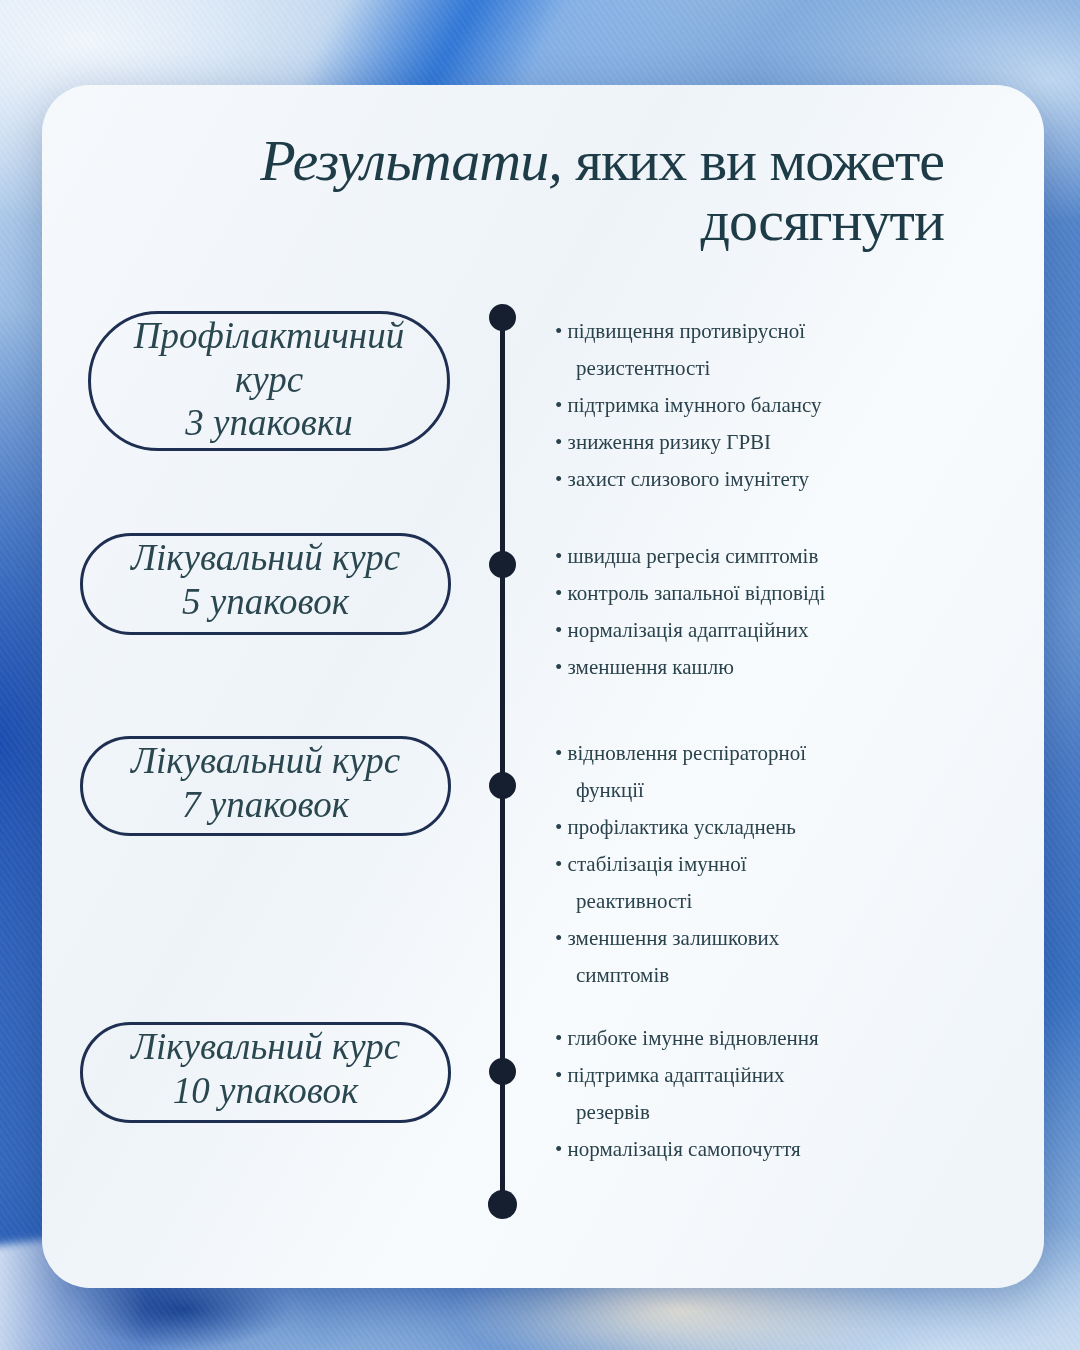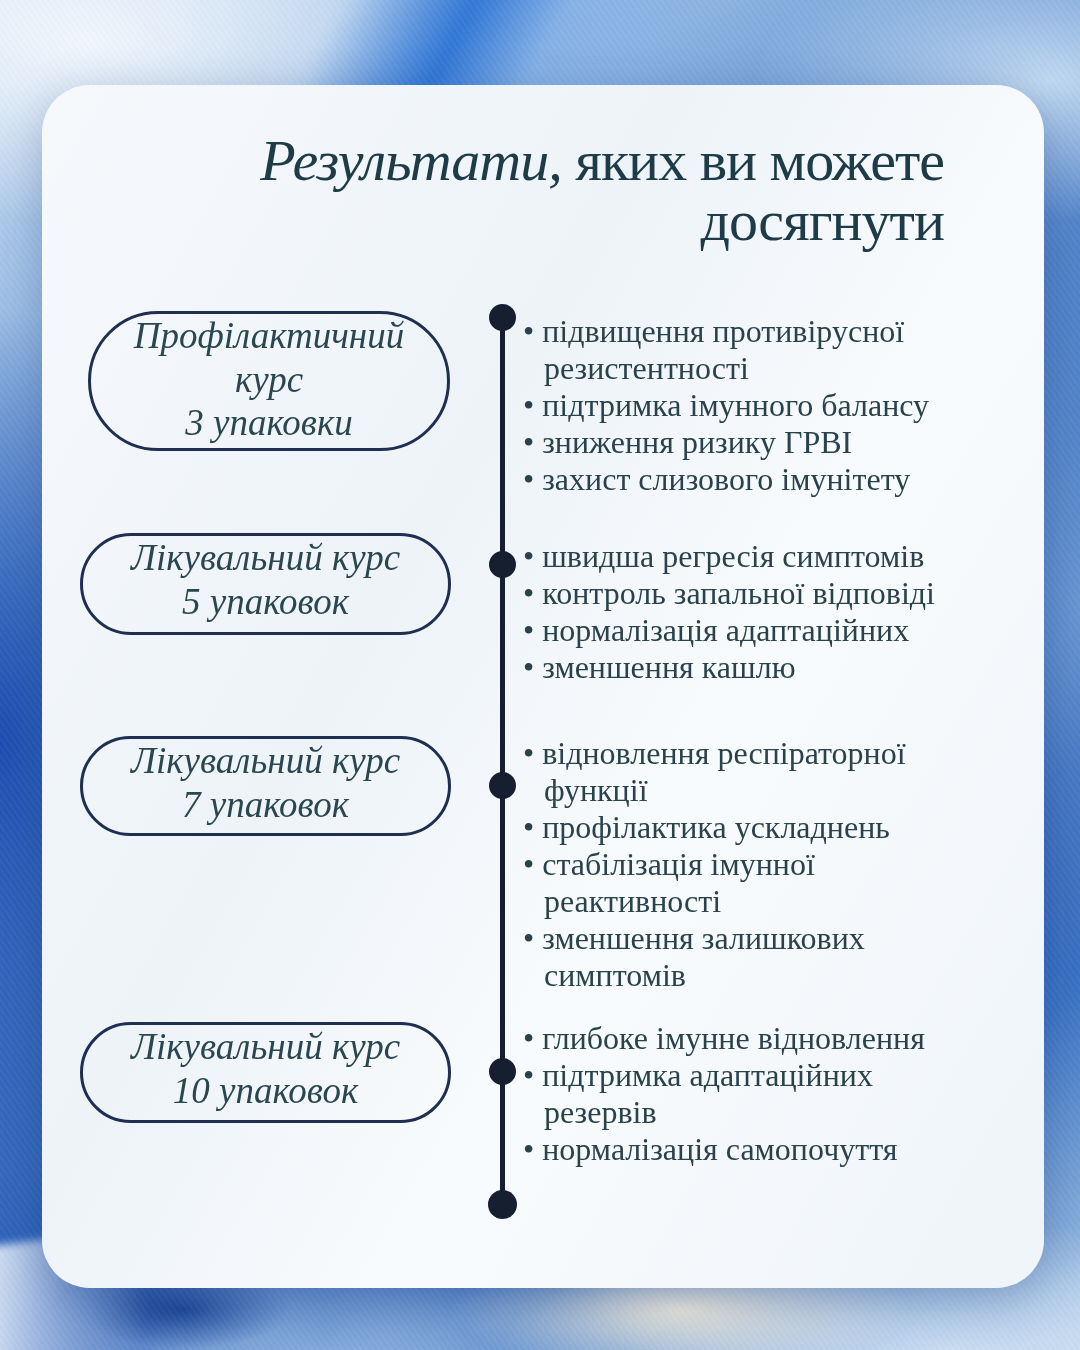--- a/index.html
+++ b/index.html
@@ -73,22 +73,22 @@
     position:absolute;width:27px;height:27px;border-radius:50%;
     background:var(--timeline,#151f30);left:447px;
   }
   .dot-1{top:219px;}
   .dot-2{top:466px;}
   .dot-3{top:687px;}
   .dot-4{top:973px;}
   .dot-5{top:1105px;width:29px;height:29px;left:446px;}
 
   .blist{
-    position:absolute;left:481px;width:490px;
-    font-size:32px;line-height:37px;
+    position:absolute;left:513px;width:490px;
+    font-size:21px;line-height:37px;
     color:var(--body-text,#2a424c);
   }
   .blist1{top:228px;}
   .blist2{top:453px;}
   .blist3{top:650px;}
   .blist4{top:935px;}
   .bl{white-space:nowrap;}
   .bl.cont{padding-left:21px;}
 </style>
 </head>

